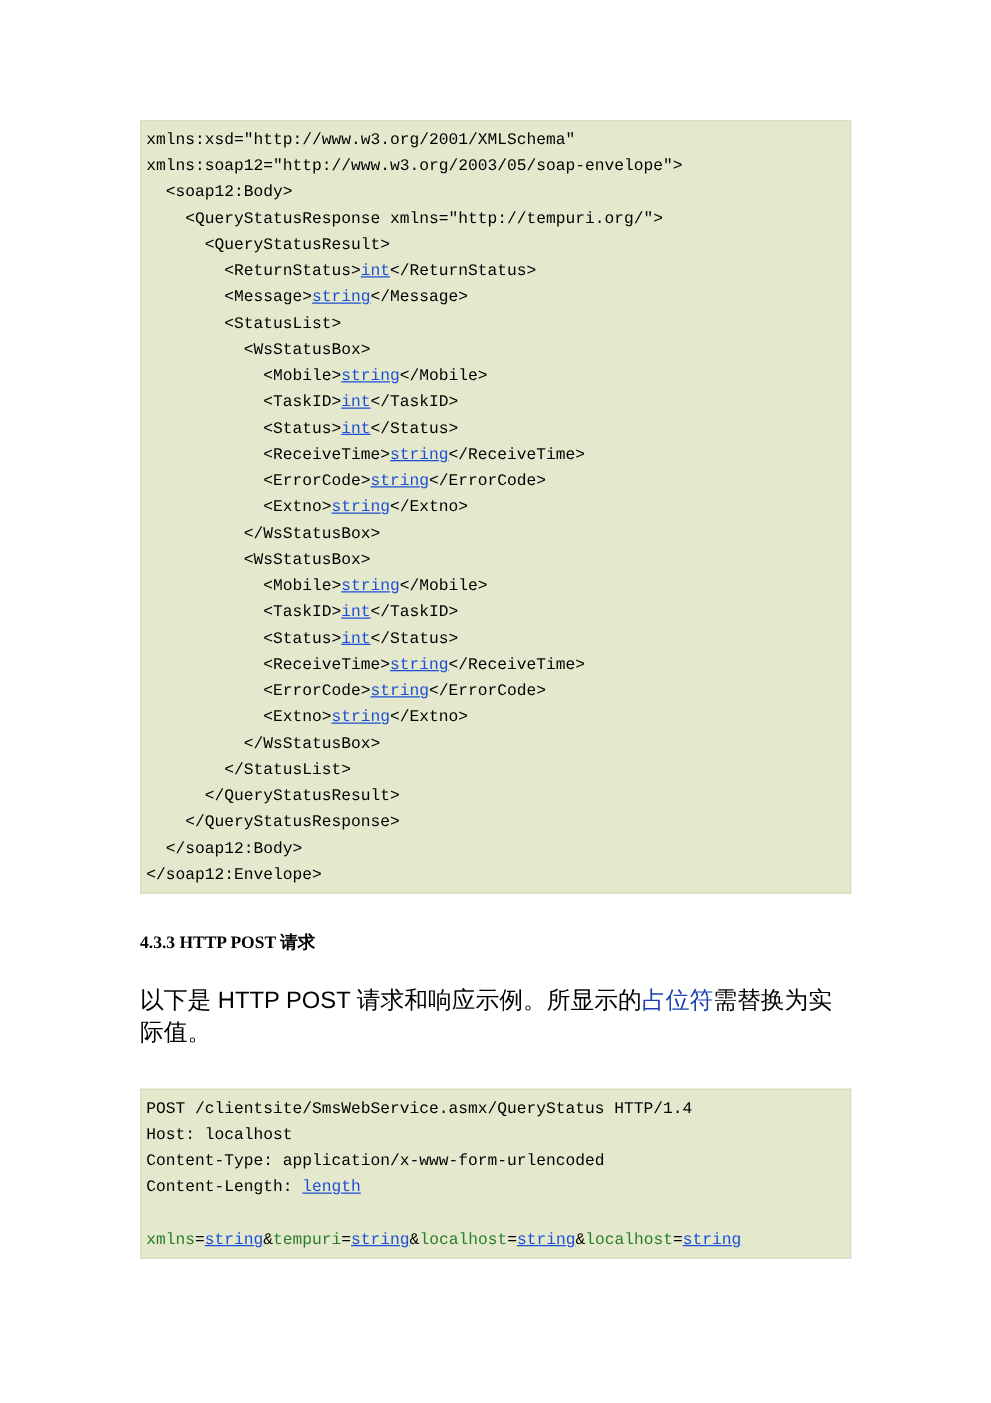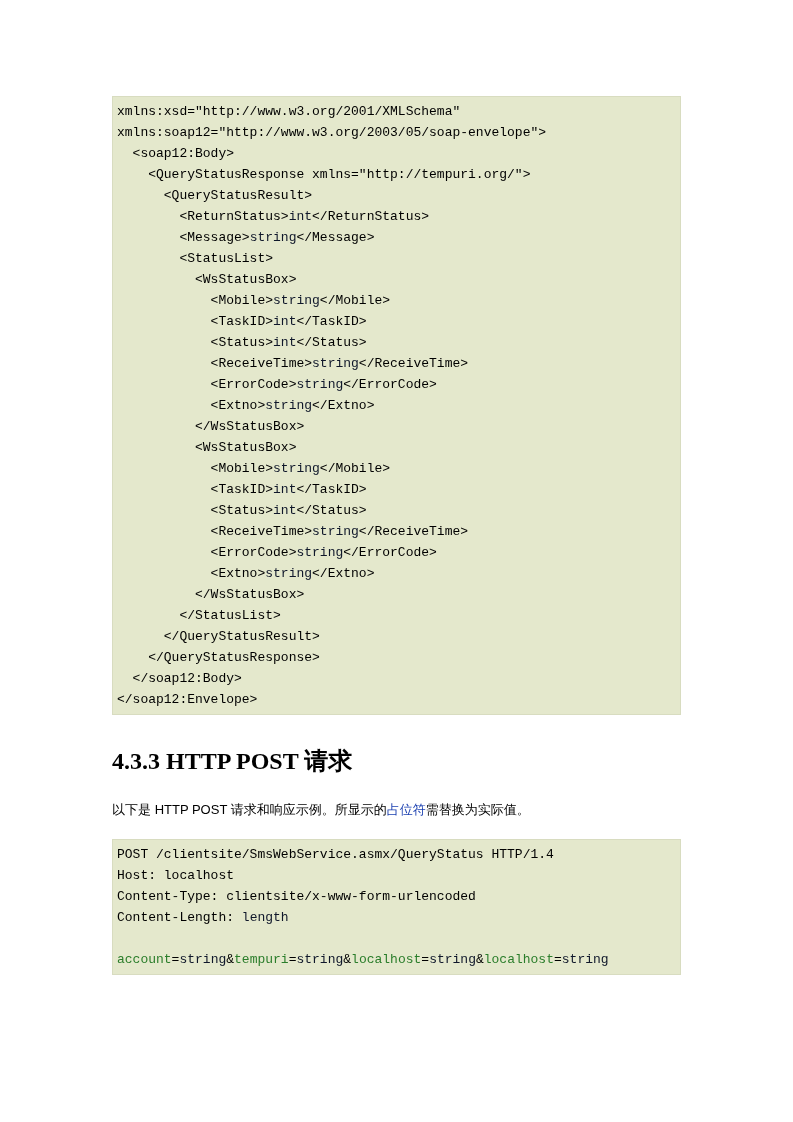--- a/index.html
+++ b/index.html
@@ -19,34 +19,35 @@
     padding: 4px 4px;
     font-family: "Courier New", Courier, monospace;
     font-size: 13px;
     line-height: 21px;
     color: #000;
     white-space: pre;
     box-sizing: border-box;
     margin-bottom: 30px;
   }
   .ph {   
-    color: #0f172a;
+    color: #1d4ed8;
+    text-decoration: underline;
   }
   .param { 
     color: #2a7d2a;
   }
   h3.section {
     font-family: "Times New Roman", Times, serif;
     font-weight: bold;
-    font-size: 24px;
+    font-size: 14px;
     margin: 0 0 24px 0;
   }
   .desc {
-    font-size: 13px;
-    margin-bottom: 20px;
+    font-size: 19px;
+    margin-bottom: 32px;
     color: #000;
   }
   .desc .kw {
     font-family: Arial, sans-serif;
     font-weight: normal;
   }
   .link {
     color: #1a3fb0;
   }
 </style>
@@ -84,18 +85,18 @@
 <span>    &lt;/QueryStatusResponse&gt;</span>
 <span>  &lt;/soap12:Body&gt;</span>
 <span>&lt;/soap12:Envelope&gt;</span></div>
 
   <h3 class="section">4.3.3  HTTP POST 请求</h3>
 
   <div class="desc"><span>以下是 </span><span class="kw">HTTP POST</span><span> 请求和响应示例。所显示的</span><span class="link">占位符</span><span>需替换为实际值。</span></div>
 
   <div class="code-block"><span>POST /clientsite/SmsWebService.asmx/QueryStatus HTTP/1.4</span>
 <span>Host: localhost</span>
-<span>Content-Type: clientsite/x-www-form-urlencoded</span>
+<span>Content-Type: application/x-www-form-urlencoded</span>
 <span>Content-Length: </span><span class="ph">length</span>
 <span></span>
-<span class="param">account</span><span>=</span><span class="ph">string</span><span>&amp;</span><span class="param">tempuri</span><span>=</span><span class="ph">string</span><span>&amp;</span><span class="param">localhost</span><span>=</span><span class="ph">string</span><span>&amp;</span><span class="param">localhost</span><span>=</span><span class="ph">string</span></div>
+<span class="param">xmlns</span><span>=</span><span class="ph">string</span><span>&amp;</span><span class="param">tempuri</span><span>=</span><span class="ph">string</span><span>&amp;</span><span class="param">localhost</span><span>=</span><span class="ph">string</span><span>&amp;</span><span class="param">localhost</span><span>=</span><span class="ph">string</span></div>
 
 </div>
 
 </body></html>

